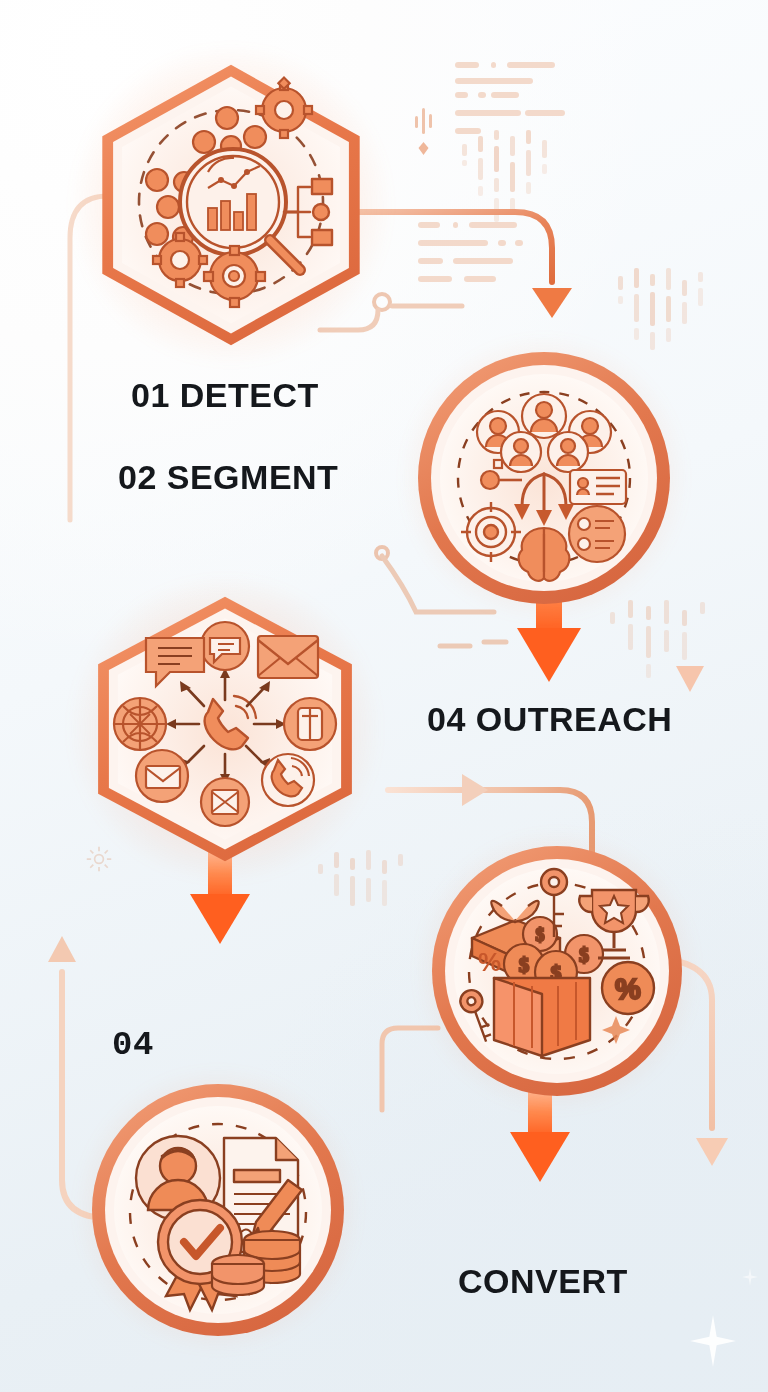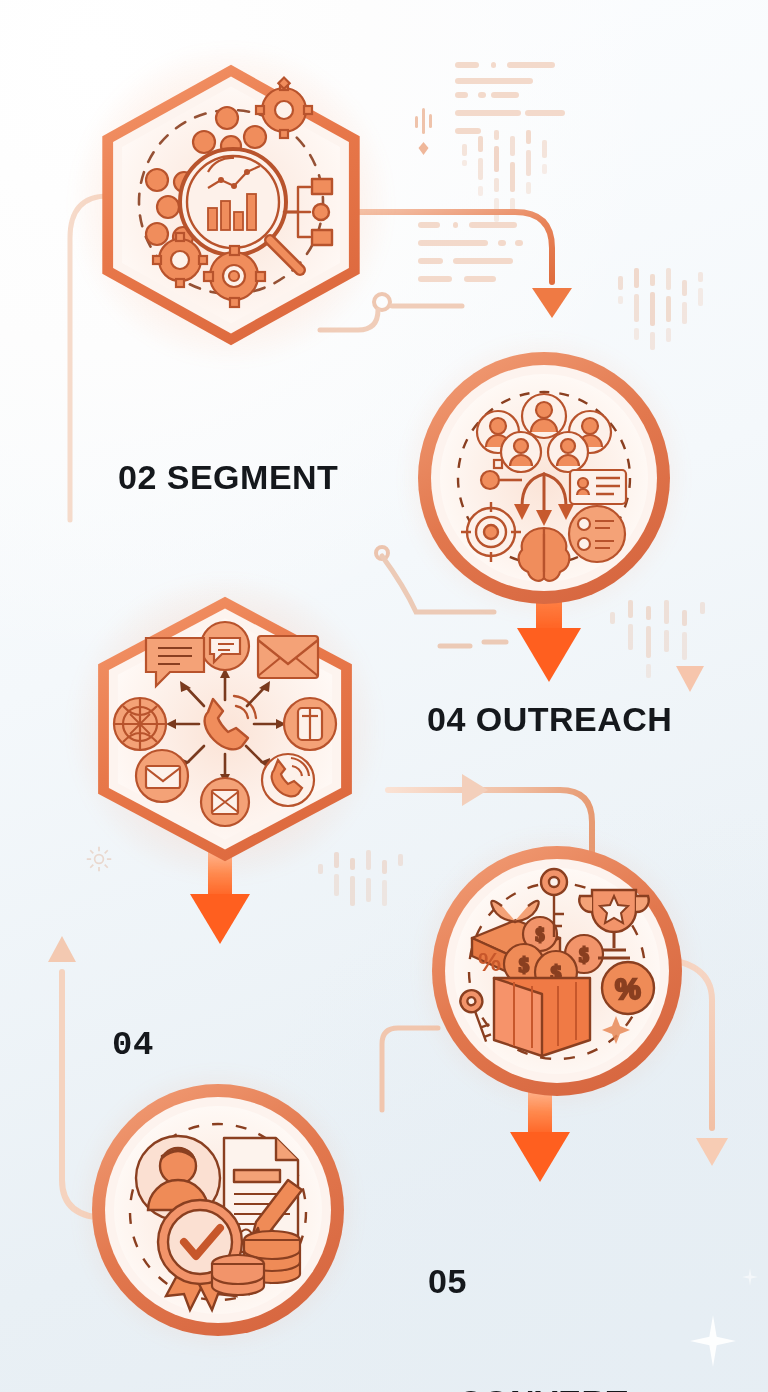--- a/index.html
+++ b/index.html
@@ -665,27 +665,27 @@
           <g fill="#f2946a">
             <ellipse cx="146" cy="180" rx="26" ry="9"></ellipse>
             <path d="M120 180 v22 a26 9 0 0 0 52 0 v-22 z"></path>
             <path d="M120 191 a26 9 0 0 0 52 0" fill="none"></path>
           </g>
         </g>
       </svg>
     </div>
   </div>
 
+  <div class="label" style="left:131px;top:375px;font-size:34px;">01 DETECT</div>
 
   <div class="label" style="left:118px;top:457px;font-size:34px;">02 SEGMENT</div>
 
   <div class="label" style="left:427px;top:699px;font-size:34px;">04 OUTREACH</div>
 
   <div class="label" style="left:112px;top:945px;font-size:34px;">
     <span class="num" style="display:block;font-family:Liberation Mono, monospace;">04</span>
   </div>
 
   <div class="label" style="left:428px;top:1181px;font-size:34px;">
-    <span class="num" style="display:block;">05</span>
     <span style="display:block;margin-left:30px;">CONVERT</span>
   </div>
 
 </div>
 
 </body></html>

